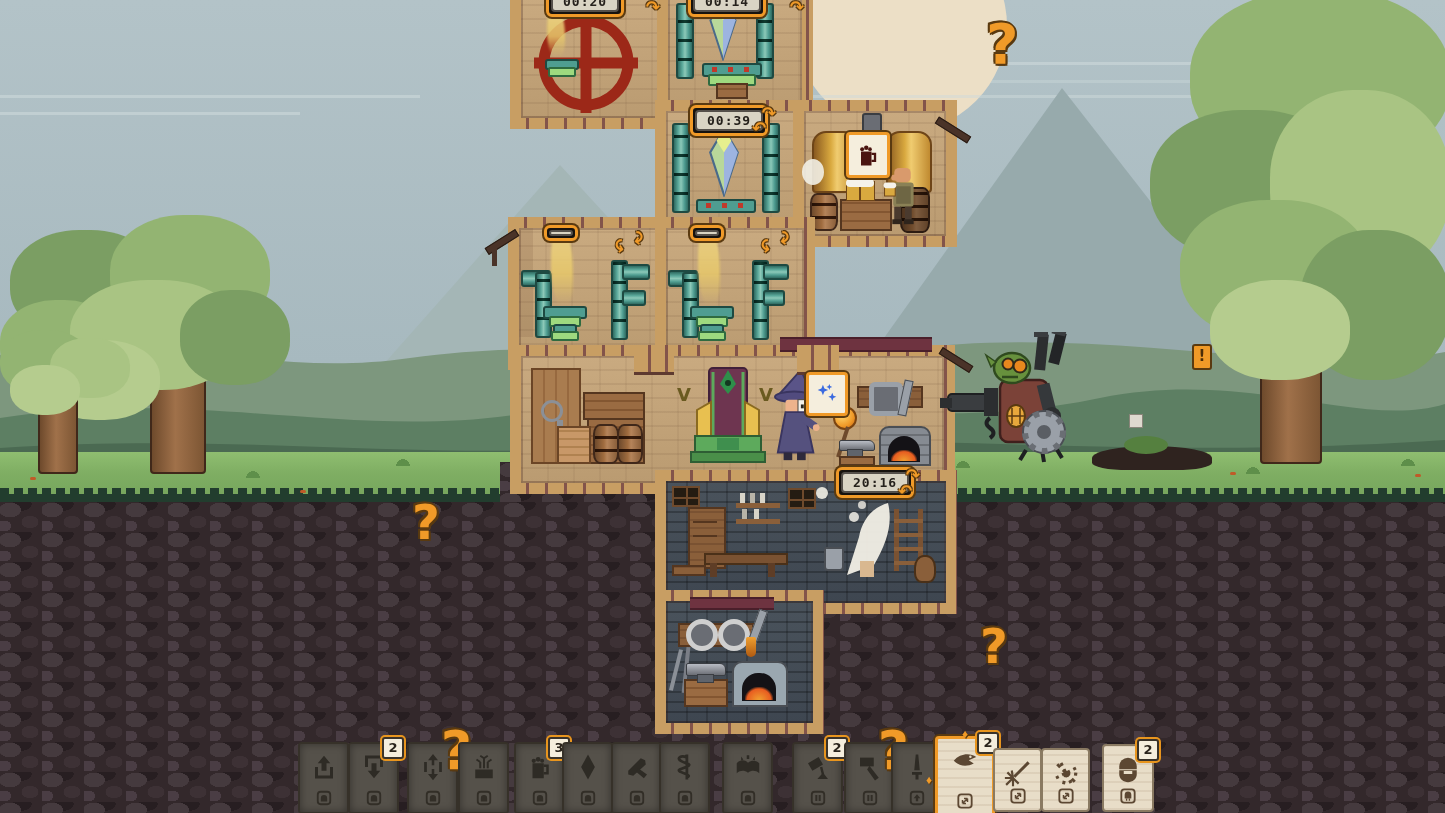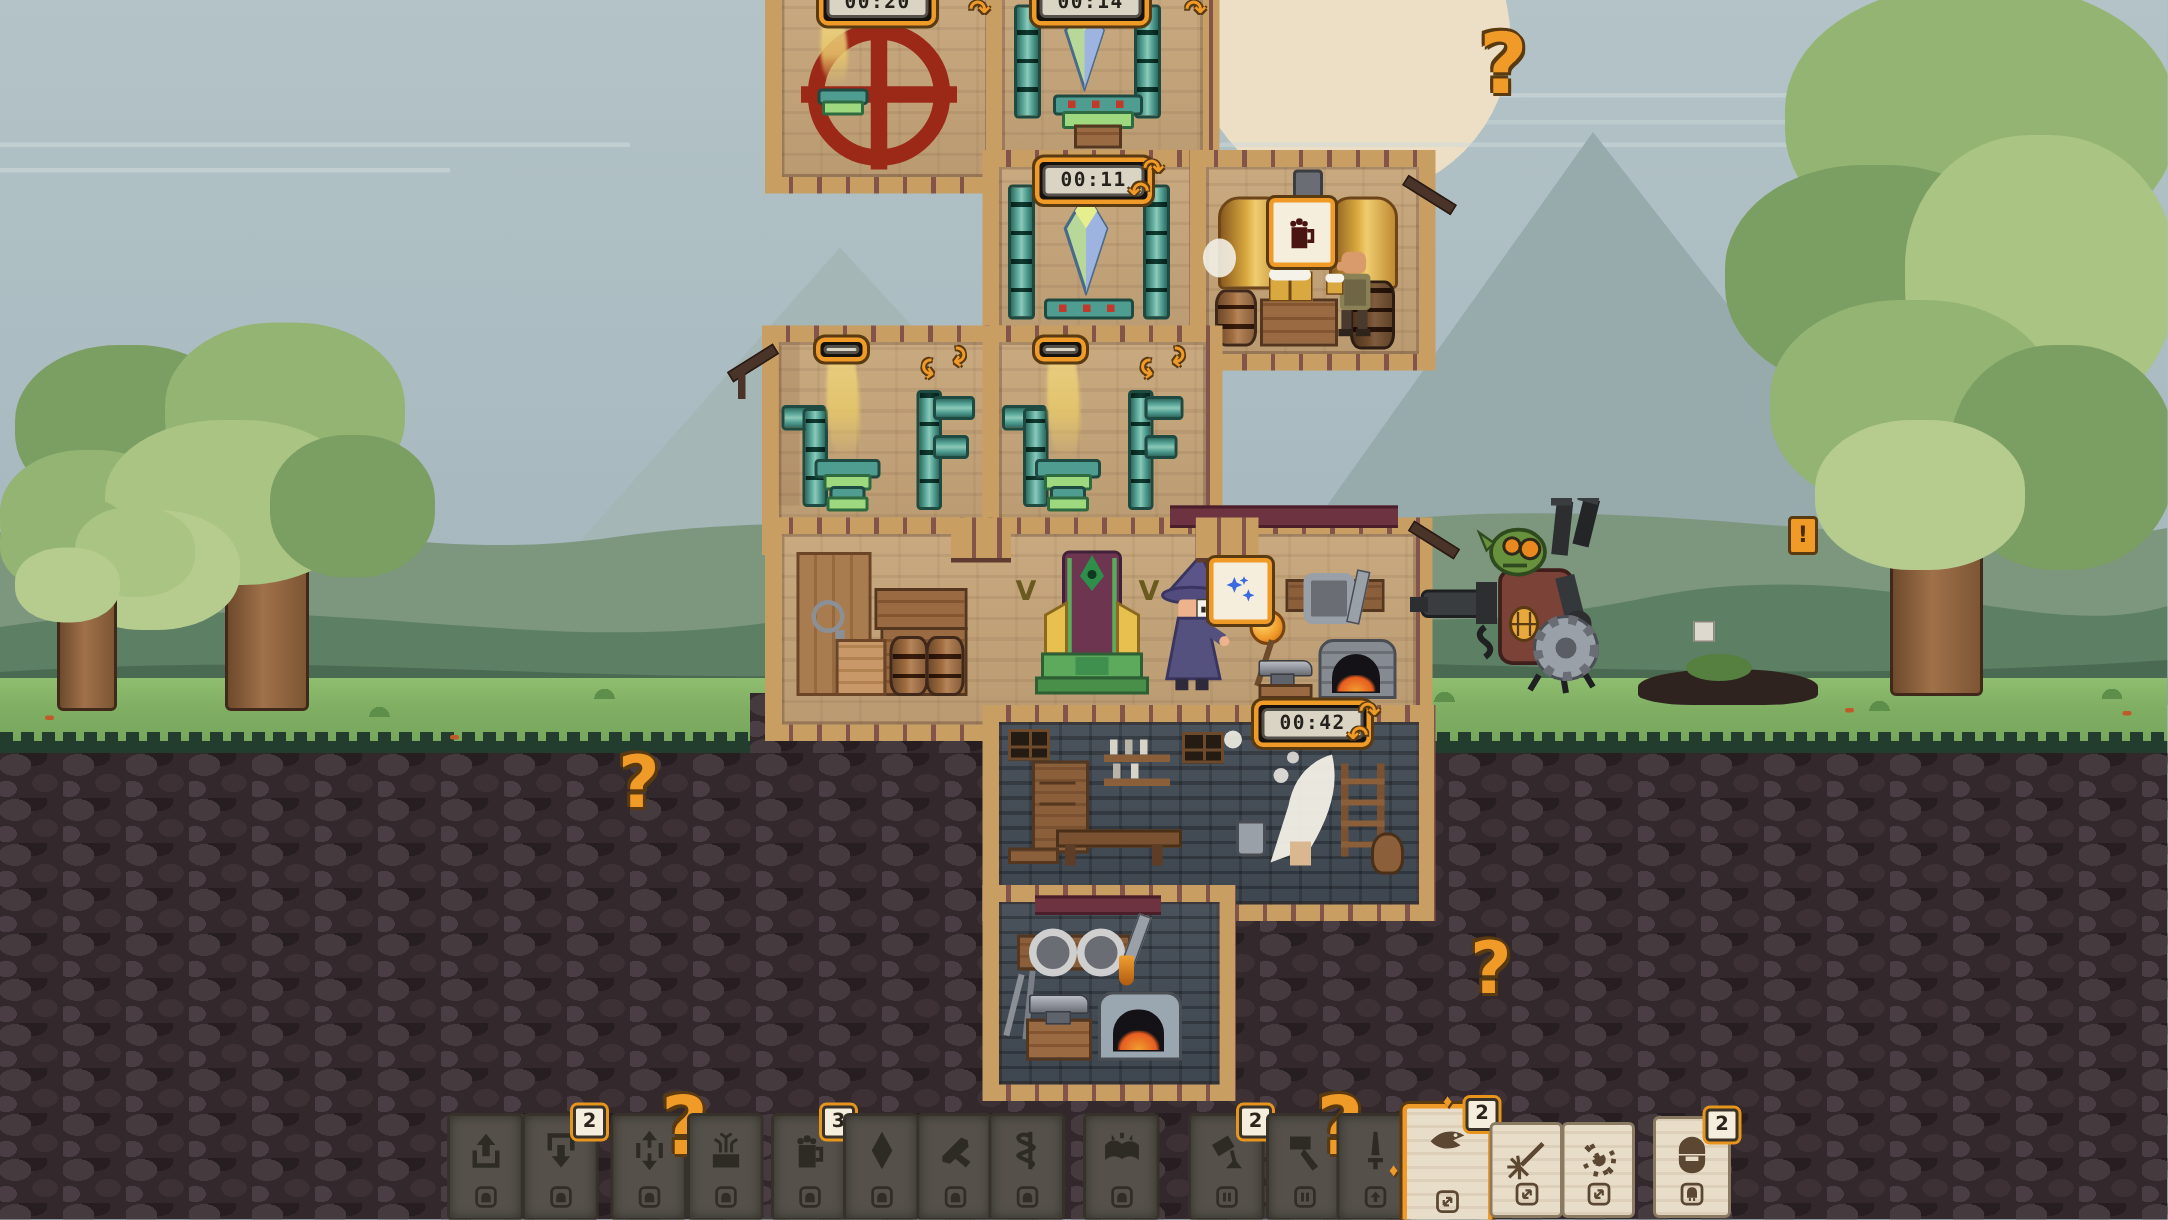--- a/index.html
+++ b/index.html
@@ -525,39 +525,39 @@
 <div class="a timer" style="left:546px;top:-14px">
     <div class="face">00:20</div>
   </div>
 <div class="a timer" style="left:688px;top:-14px">
     <div class="face">00:14</div>
   </div>
 <span class="a swaparrow" style="left:646px;top:-3px">↷</span>
 <span class="a swaparrow" style="left:790px;top:-3px">↷</span>
 
 <div class="a timer" style="left:690px;top:105px">
-    <div class="face">00:11</div>
+    <div class="face">00:39</div>
   </div>
 <span class="a swaparrow" style="left:762px;top:103px">↷</span>
 <span class="a swaparrow" style="left:752px;top:118px">↶</span>
 
 <div class="a timer" style="left:544px;top:225px">
     <div class="face"></div>
   </div>
 <span class="a swaparrow rm90" style="left:614px;top:236px">↶</span>
 <span class="a swaparrow r90" style="left:630px;top:228px">↷</span>
 
 <div class="a timer" style="left:690px;top:225px">
     <div class="face"></div>
   </div>
 <span class="a swaparrow rm90" style="left:760px;top:236px">↶</span>
 <span class="a swaparrow r90" style="left:776px;top:228px">↷</span>
 
 <div class="a timer" style="left:836px;top:467px">
-    <div class="face">00:42</div>
+    <div class="face">20:16</div>
   </div>
 <span class="a swaparrow" style="left:906px;top:465px">↷</span>
 <span class="a swaparrow" style="left:898px;top:481px">↶</span>
 
 <span class="a qmark" style="left:986px;top:16px;font-size:56px">?</span>
 <span class="a qmark" style="left:412px;top:498px;font-size:48px">?</span>
 <span class="a qmark" style="left:980px;top:622px;font-size:48px">?</span>
 
 <div id="card-row">
     <div class="card dark" style="left: 298px; top: 742px; width: 47px; height: 68px;">

